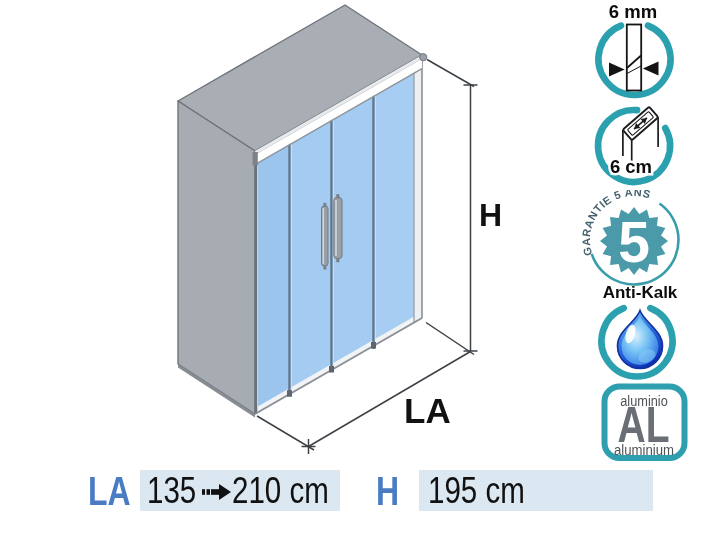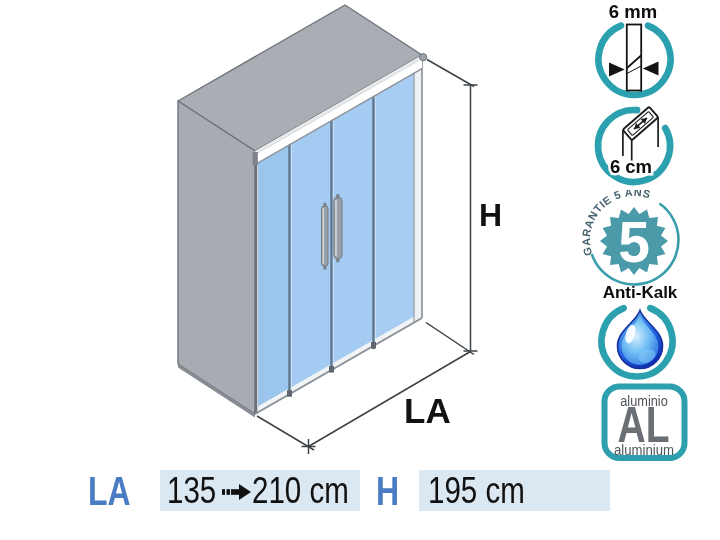--- a/index.html
+++ b/index.html
@@ -173,31 +173,31 @@
 
 <svg class="abs" style="left:595px;top:380px;width:100px;height:85px" viewBox="595 380 100 85">
   <rect x="604.5" y="386.5" width="80" height="71.5" rx="15" fill="#ffffff" stroke="#2d9fae" stroke-width="6"></rect>
   <text transform="translate(644,405.5) scale(0.85,1)" font-size="15" fill="#4e5358" text-anchor="middle">aluminio</text>
   <text transform="translate(643.5,442) scale(0.78,1)" font-size="50" font-weight="bold" fill="#6a6f75" text-anchor="middle">AL</text>
   <text transform="translate(644,454.5) scale(0.85,1)" font-size="15.5" fill="#4e5358" text-anchor="middle">aluminium</text>
 </svg>
 
 <div class="spec-bar">
   <span class="spec-label" style="left:88px">LA</span>
-  <div class="spec-box" style="left:160px;width:200px">
+  <div class="spec-box" style="left:140px;width:200px">
     <div class="spec-value-wrap" style="padding-left:7px">
       <span class="spec-value">135</span>
       <svg width="32" height="20" viewBox="0 0 32 20" style="margin:2px -1px 0 -6px">
         <rect x="1" y="7.2" width="3" height="5.6" fill="#111111"></rect>
         <rect x="5.5" y="7.2" width="3.5" height="5.6" fill="#111111"></rect>
         <rect x="10" y="7.2" width="9" height="5.6" fill="#111111"></rect>
         <path d="M 18,2 L 30,10 L 18,18 Z" fill="#111111"></path>
       </svg>
       <span class="spec-value">210 cm</span>
     </div>
   </div>
   <span class="spec-label" style="left:376px">H</span>
-  <div class="spec-box" style="left:419px;width:191px">
+  <div class="spec-box" style="left:419px;width:234px">
     <div class="spec-value-wrap" style="padding-left:9px">
       <span class="spec-value">195 cm</span>
     </div>
   </div>
 </div>
 
 </body></html>

